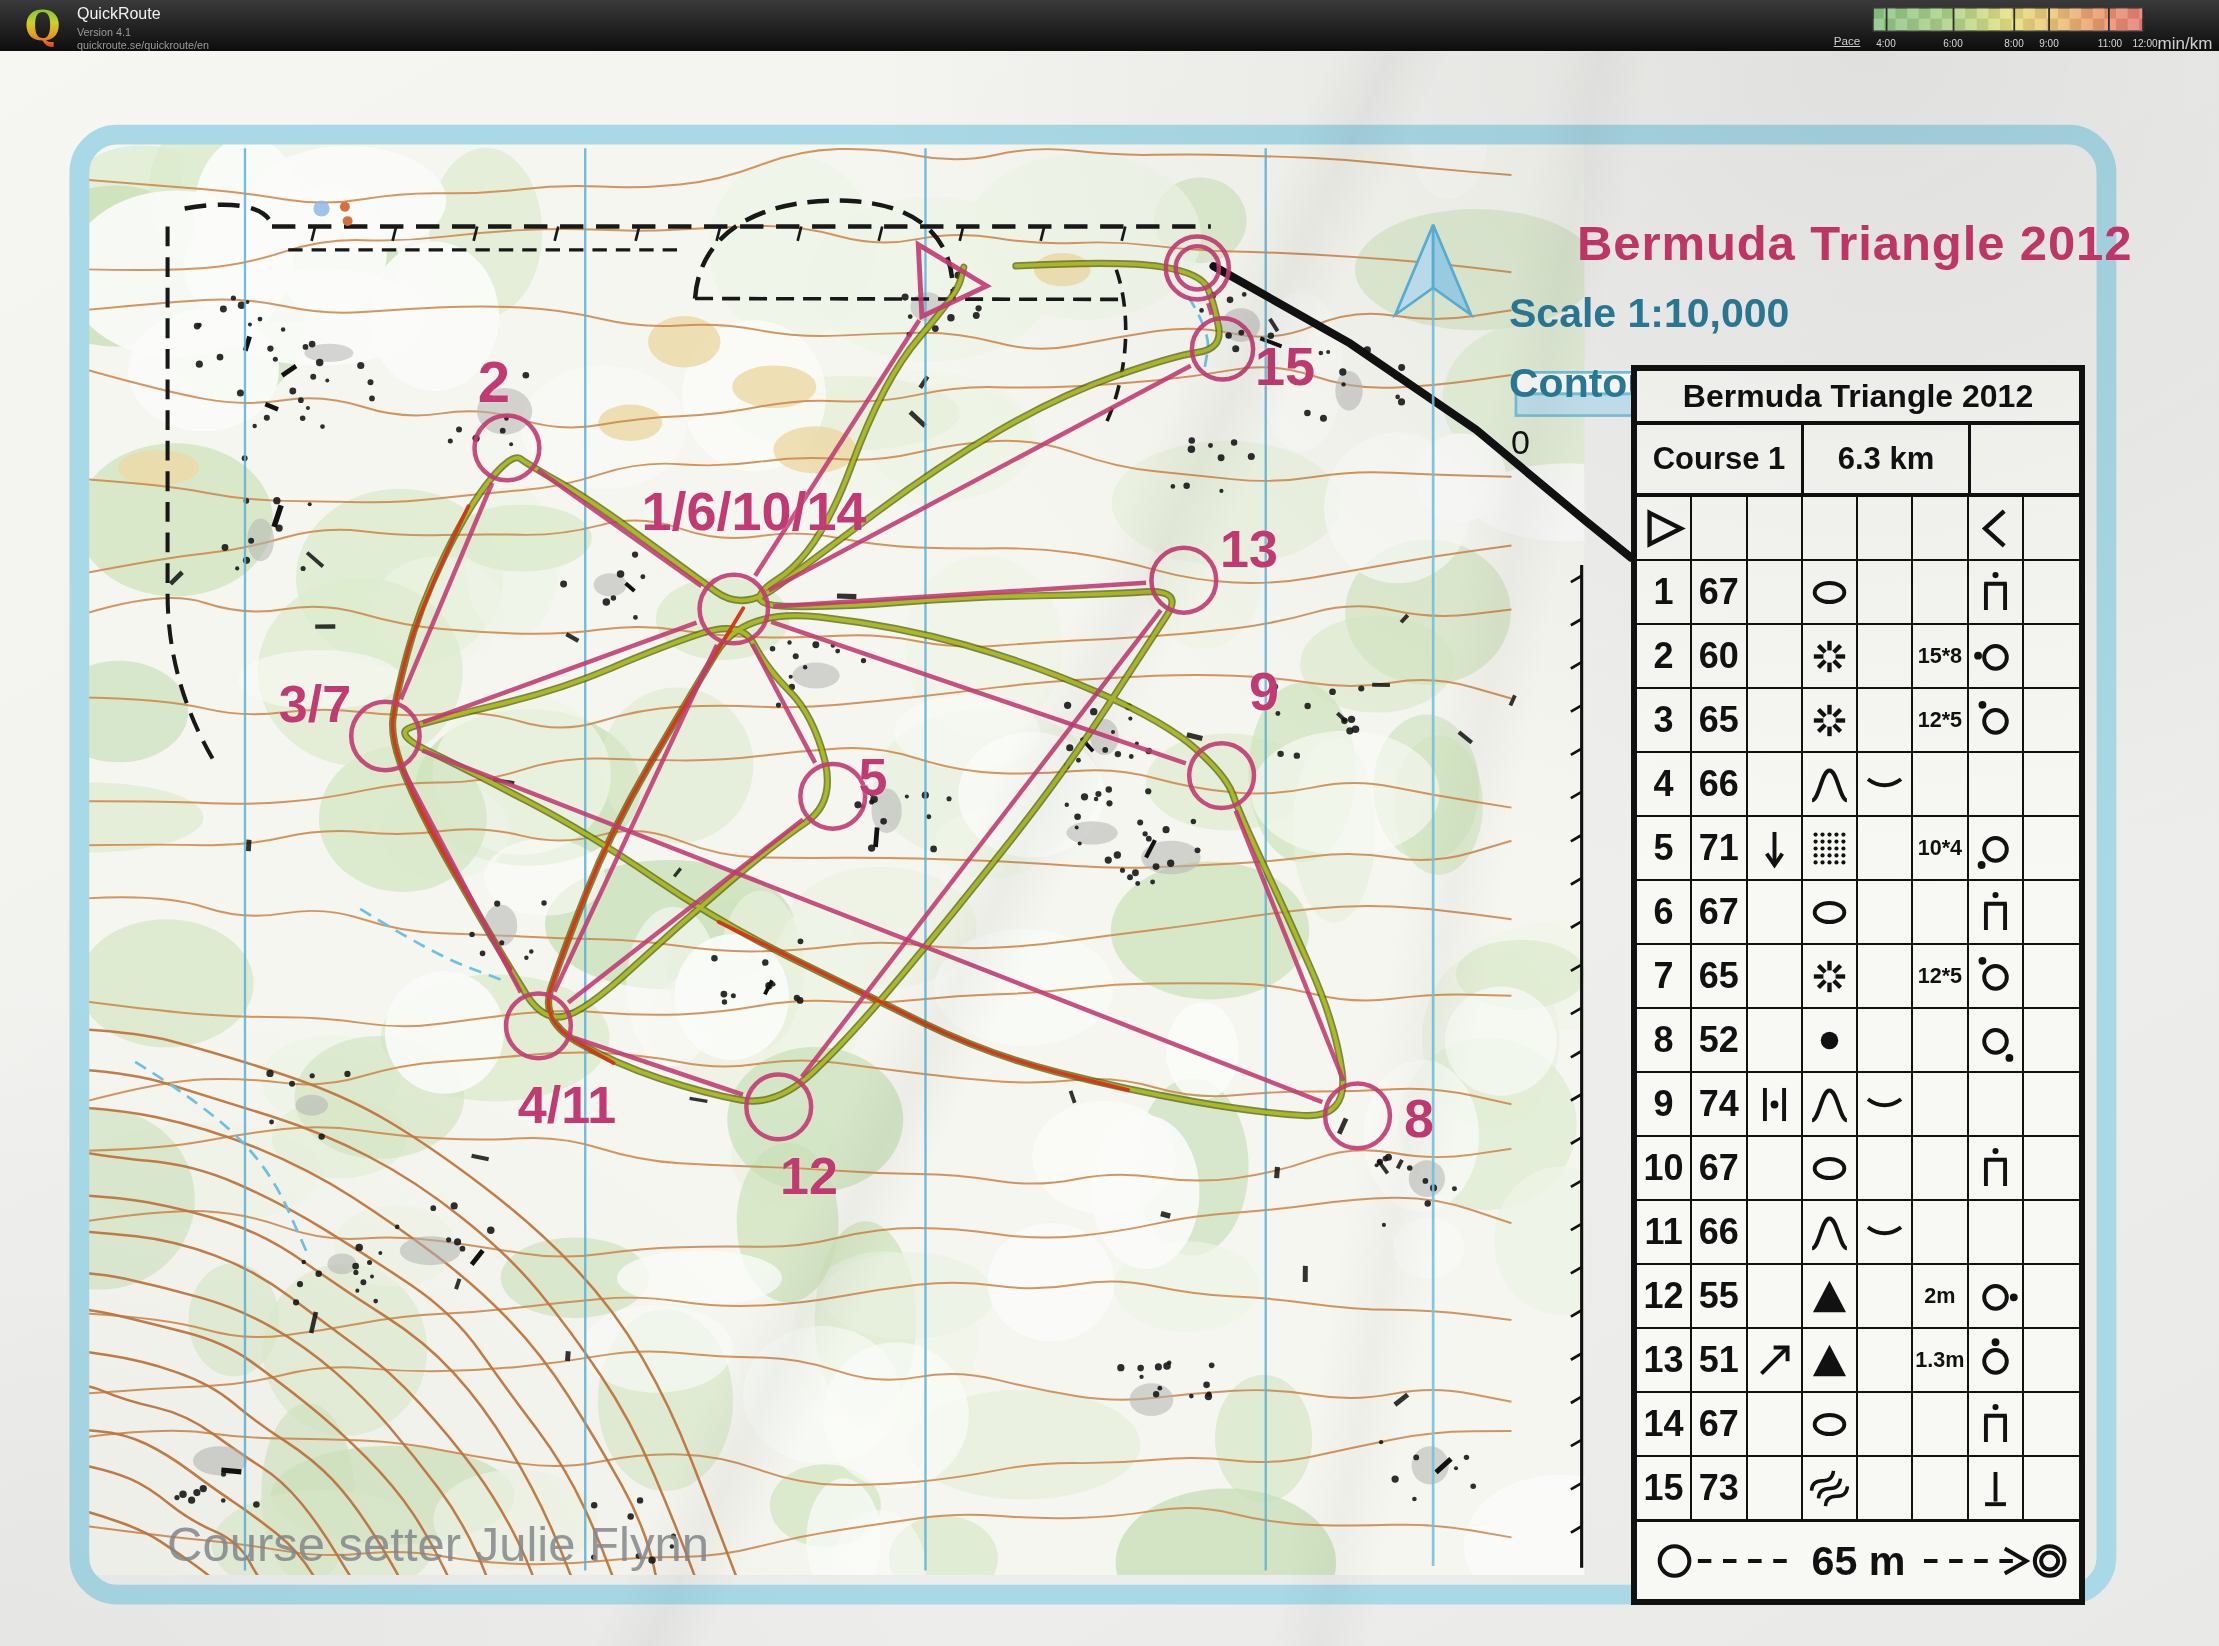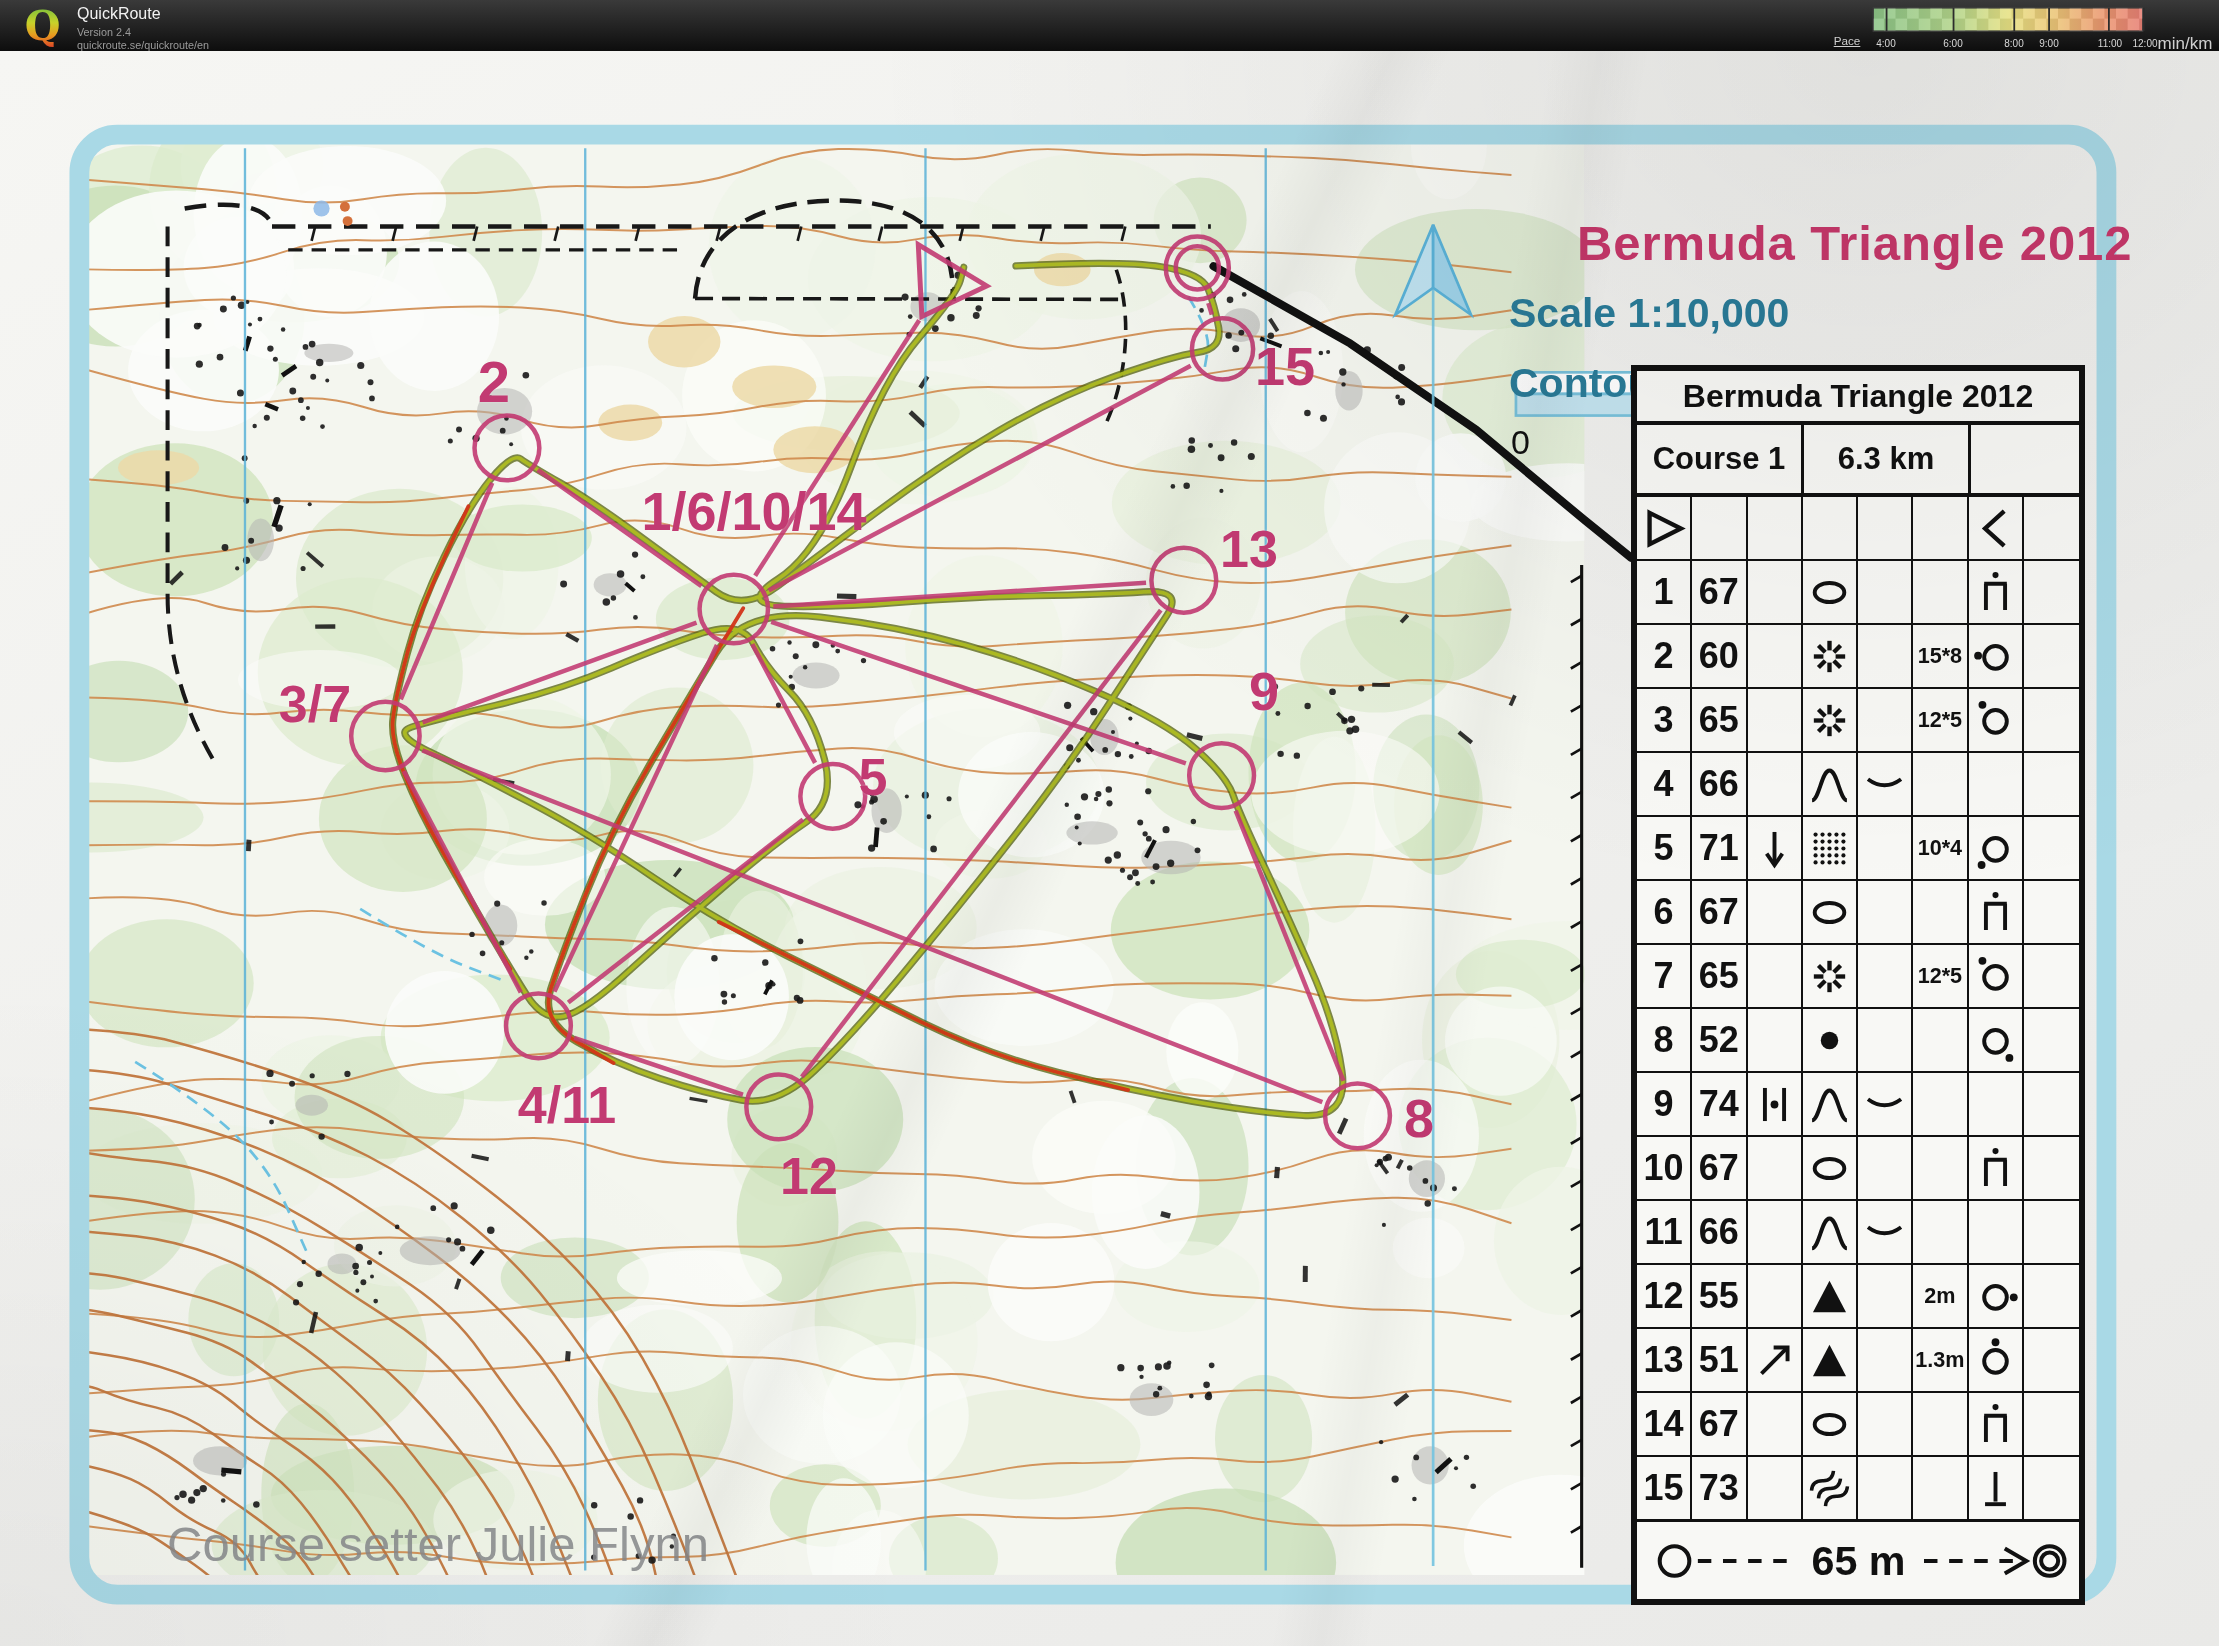--- a/index.html
+++ b/index.html
@@ -66,21 +66,21 @@
           <stop offset="0" stop-color="#5cb944"></stop>
             <stop offset=".45" stop-color="#c8d22a"></stop>
           <stop offset=".7" stop-color="#e89c20"></stop>
             <stop offset="1" stop-color="#d83428"></stop>
         </linearGradient>
       </defs>
       <text x="3" y="40" font-size="46" font-weight="bold" font-family="DejaVu Serif, serif" fill="url(#qg)">Q</text>
     </svg>
   </span>
   <div class="app-name">QuickRoute</div>
-  <div class="app-version">Version 2.4</div>
+  <div class="app-version">Version 4.1</div>
   <div class="app-url">quickroute.se/quickroute/en</div>
 
   <svg id="pace-bar" width="274" height="25" viewBox="0 0 304 28">
     <defs>
       <linearGradient id="paceg" x1="0" y1="0" x2="1" y2="0">
         <stop offset="0" stop-color="#8cc487"></stop>
           <stop offset=".3" stop-color="#b2d48a"></stop>
         <stop offset=".5" stop-color="#e6e183"></stop>
           <stop offset=".68" stop-color="#ecc477"></stop>
         <stop offset=".84" stop-color="#eb9a70"></stop>

